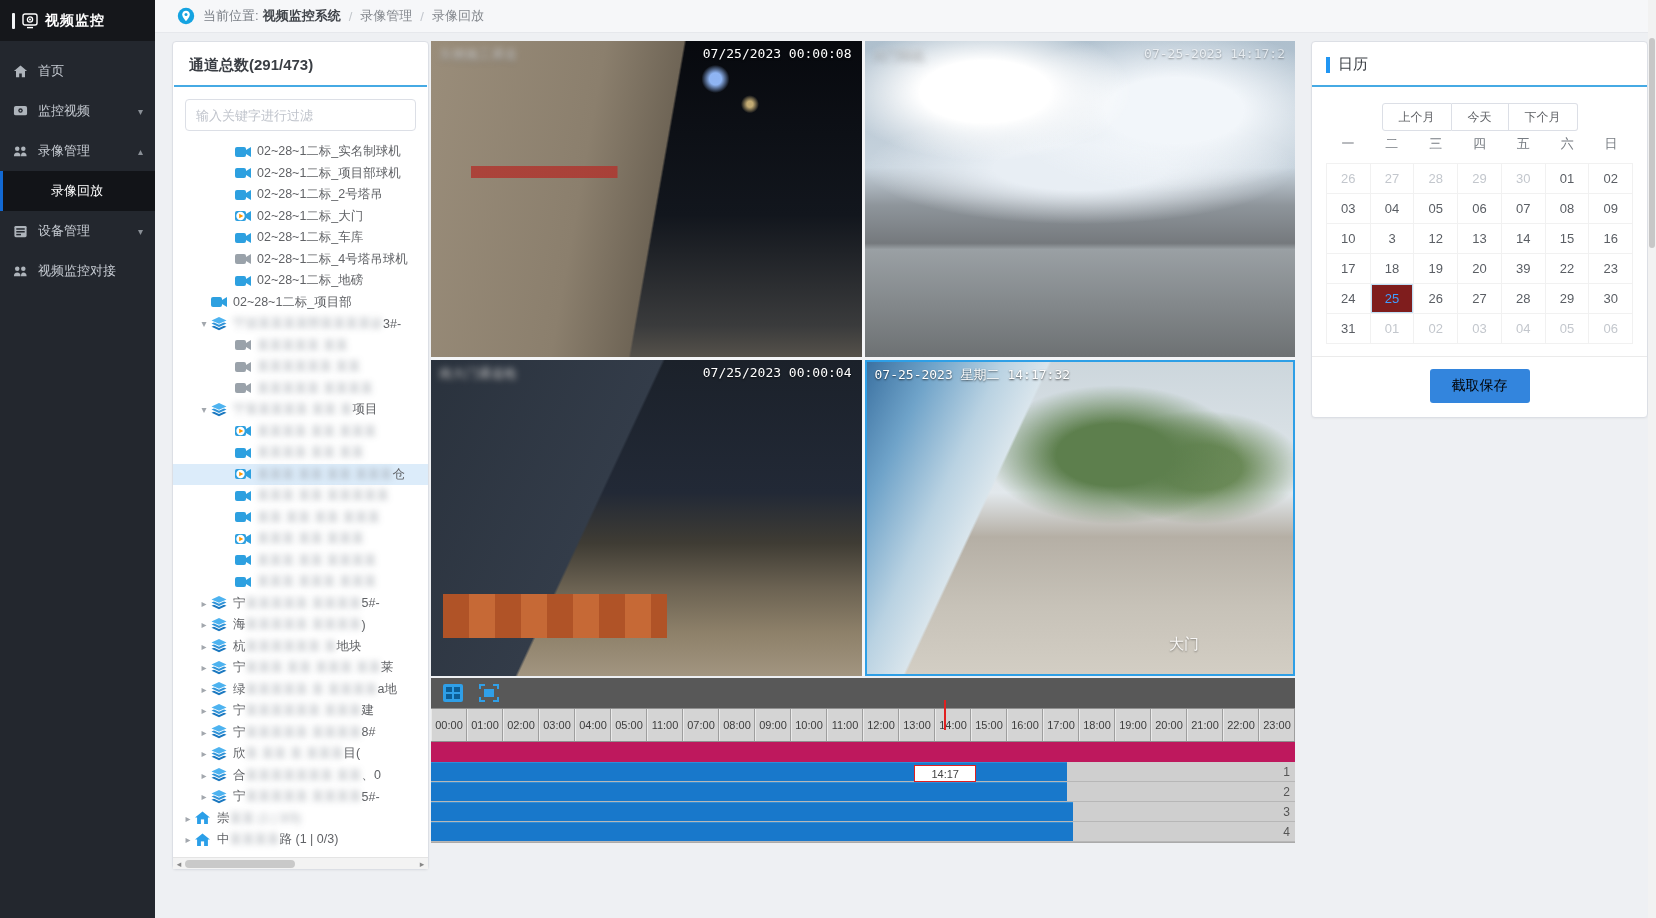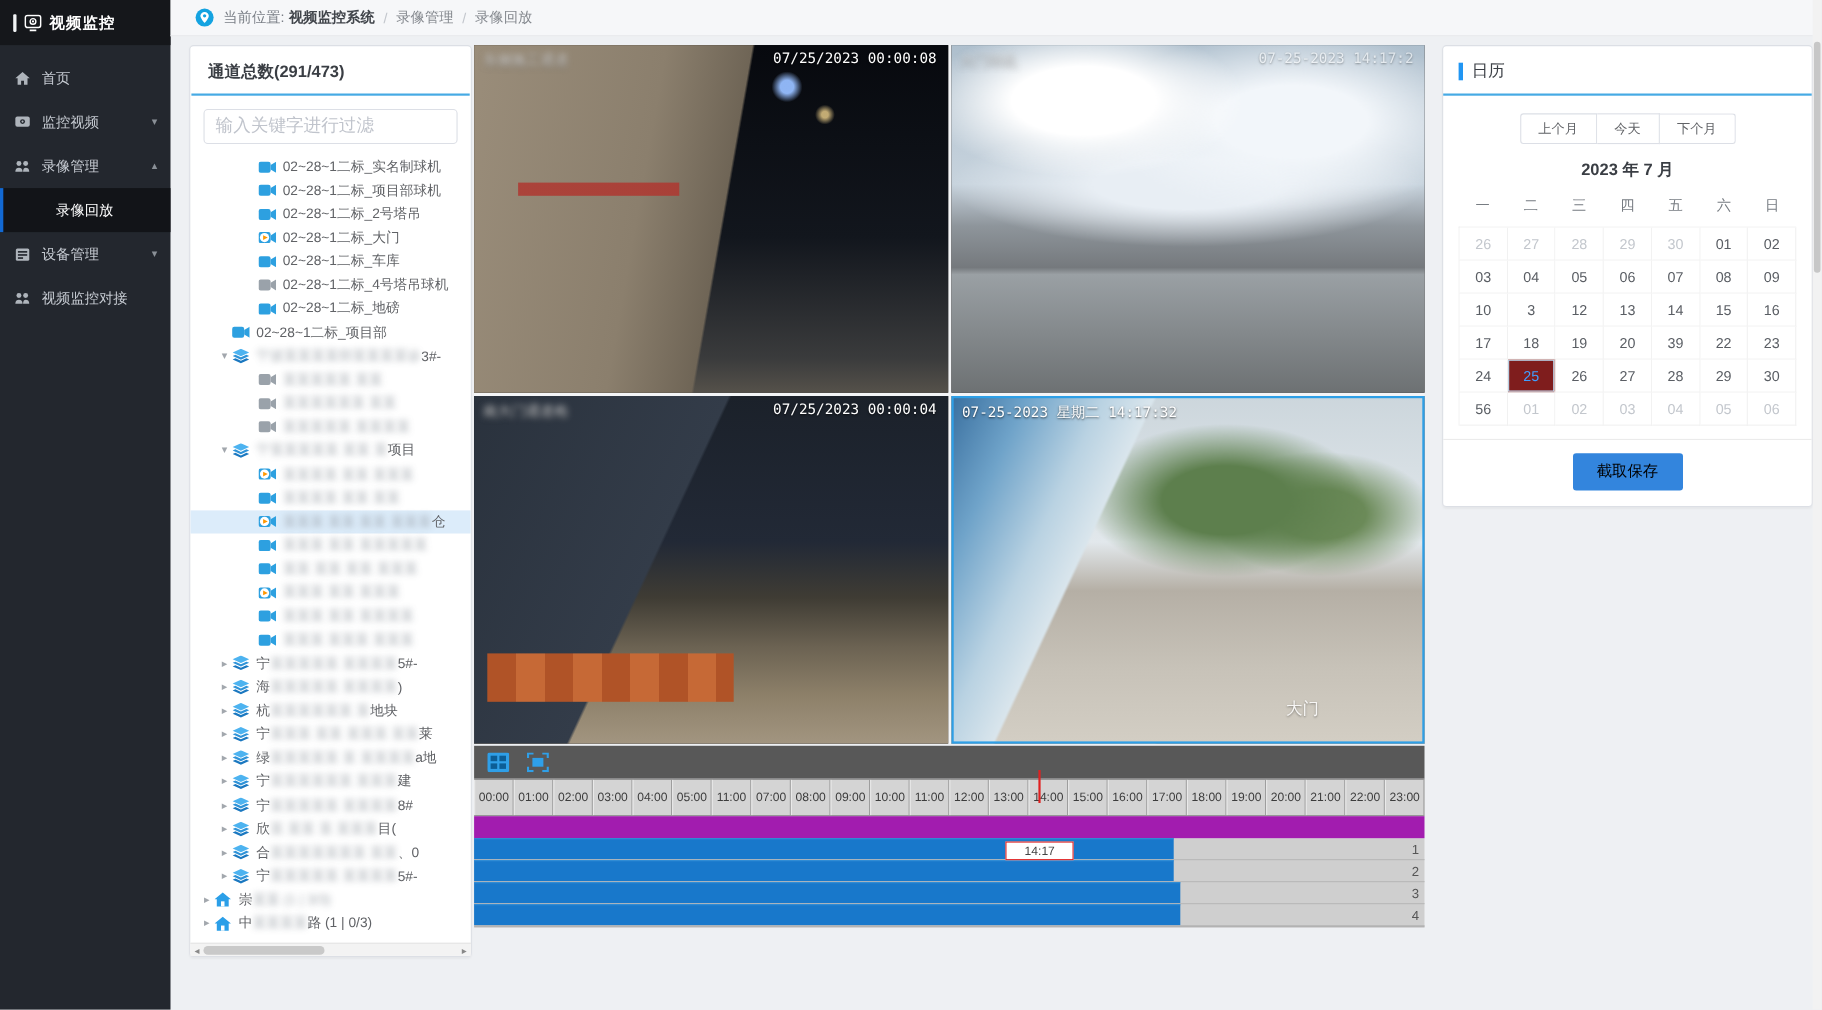--- a/index.html
+++ b/index.html
@@ -26,21 +26,21 @@
   .topbar .root { color:#41454b; font-weight:bold; margin-left:4px; }
   .topbar .sep { margin:0 8px; color:#c2c6cc; }
   .topbar .trail { color:#84888e; }
   
   .card { background:#fff; border:1px solid #dcdfe5; border-radius:4px; box-shadow:0 1px 2px rgba(0,0,0,.04); }
   
   .tree-card { position:absolute; left:172px; top:41px; width:257px; height:829px; display:flex; flex-direction:column; }
   .tree-title { padding:14px 16px 10px; font-size:15px; font-weight:bold; color:#3a3e44; }
   .tree-underline { height:2px; background:#46aae4; margin:0 1px; }
   .tree-search { margin:12px 12px 6px; }
-  .tree-search input { width:100%; height:32px; border:1px solid #dcdfe6; border-radius:4px; padding:0 10px; font-size:16px; color:#606266; outline:none; background:#fff; }
+  .tree-search input { width:100%; height:32px; border:1px solid #dcdfe6; border-radius:4px; padding:0 10px; font-size:13px; color:#606266; outline:none; background:#fff; }
   .tree-search input::placeholder { color:#c0c4cc; }
   .tree-list { flex:1; overflow:hidden; padding-top:4px; font-size:12.5px; color:#606266; }
   .tree-row { height:21.5px; display:flex; align-items:center; white-space:nowrap; cursor:pointer; }
   .tree-row.sel { background:#dcecfa; }
   .tree-caret { width:14px; text-align:center; color:#a2a7ad; font-size:10px; flex:none; }
   .tree-ic { width:17px; margin-right:5px; display:flex; align-items:center; flex:none; }
   .blur { filter:blur(3px); opacity:.8; color:#8d949c; }
   .hscroll { height:12px; background:#f3f3f3; border-top:1px solid #e4e4e4; display:flex; align-items:center; position:relative; }
   .hscroll .arr { width:12px; text-align:center; font-size:9px; color:#888; line-height:12px; }
   .hscroll .thumb { position:absolute; left:12px; width:110px; height:8px; background:#c9c9c9; border-radius:4px; top:2px; }
@@ -81,21 +81,21 @@
       linear-gradient(115deg,#396f9f 0%,#6fa3c9 12%,#b9d2e2 24%,#d9e5ec 32%,rgba(0,0,0,0) 32.5%),
       radial-gradient(ellipse 30% 22% at 58% 30%, #5d7f4d 0 45%, rgba(93,127,77,0) 100%),
       radial-gradient(ellipse 24% 18% at 78% 34%, #6b8a58 0 40%, rgba(107,138,88,0) 100%),
       linear-gradient(180deg,#ccd6dc 0%,#e2e8ec 42%,#b5afa5 56%,#c7c2b8 78%,#d3cec4 100%); }
   
   .ptoolbar { height:30px; background:#585858; display:flex; align-items:center; padding-left:12px; gap:14px; margin-top:2px; }
   .ptool-ic { width:22px; height:20px; display:flex; align-items:center; cursor:pointer; }
   .ruler-wrap { position:relative; }
   .ruler { height:34px; display:flex; background:#d4d4d4; border-top:1px solid #8f8f8f; border-bottom:1px solid #8f8f8f; }
   .ruler .hcell { flex:1; border-right:1px solid #9e9e9e; border-left:1px solid #e9e9e9; font-size:11px; color:#3c3c3c; display:flex; align-items:center; justify-content:center; cursor:pointer; }
-  .band { height:20px; background:#a21caf; position:relative; }
+  .band { height:20px; background:#be185d; position:relative; }
   .playhead { position:absolute; width:2px; background:#e02020; top:-8px; height:30px; z-index:3; transform:translateX(-1px); }
   .ph-tip { position:absolute; top:23px; transform:translateX(-50%); width:62px; height:17px; background:#fff; border:1px solid #e02020; font-size:11px; color:#444; display:flex; align-items:center; justify-content:center; z-index:4; }
   .tracks { background:#cfcfcf; border-bottom:1px solid #aaa; }
   .trow { height:20px; position:relative; border-bottom:1px solid #b7b7b7; cursor:pointer; }
   .trow .bar { position:absolute; left:0; top:0; height:100%; background:#1878cb; border-top:1px solid #2f8dd8; }
   .trow .rnum { position:absolute; right:5px; top:0; line-height:20px; font-size:12px; color:#555; }
   
   .cal-card { position:absolute; left:1311px; top:41px; width:337px; }
   .cal-head { display:flex; align-items:center; padding:13px 14px 11px; }
   .cal-accent { width:4px; height:16px; background:#2196f3; margin-right:8px; }
@@ -677,21 +677,20 @@
   <div class="cal-head">
     <span class="cal-accent"></span>
     <span class="cal-title">日历</span>
   </div>
   <div class="cal-underline"></div>
   <div class="cal-nav">
     <button>上个月</button>
     <button>今天</button>
     <button>下个月</button>
   </div>
-  <div class="cal-month">2023 年 7 月</div>
   <div class="cal-grid">
     <div class="cal-week" id="cal-week">
         <span>一</span>
         <span>二</span>
         <span>三</span>
         <span>四</span>
         <span>五</span>
         <span>六</span>
         <span>日</span>
       </div>
@@ -724,21 +723,21 @@
         <div class="dcell">39</div>
         <div class="dcell">22</div>
         <div class="dcell">23</div>
         <div class="dcell">24</div>
         <div class="dcell selected">25</div>
         <div class="dcell">26</div>
         <div class="dcell">27</div>
         <div class="dcell">28</div>
         <div class="dcell">29</div>
         <div class="dcell">30</div>
-        <div class="dcell">56</div>
+        <div class="dcell">31</div>
         <div class="dcell muted">01</div>
         <div class="dcell muted">02</div>
         <div class="dcell muted">03</div>
         <div class="dcell muted">04</div>
         <div class="dcell muted">05</div>
         <div class="dcell muted">06</div>
       </div>
   </div>
   <div class="cal-foot">
     <button class="save-btn">截取保存</button>

